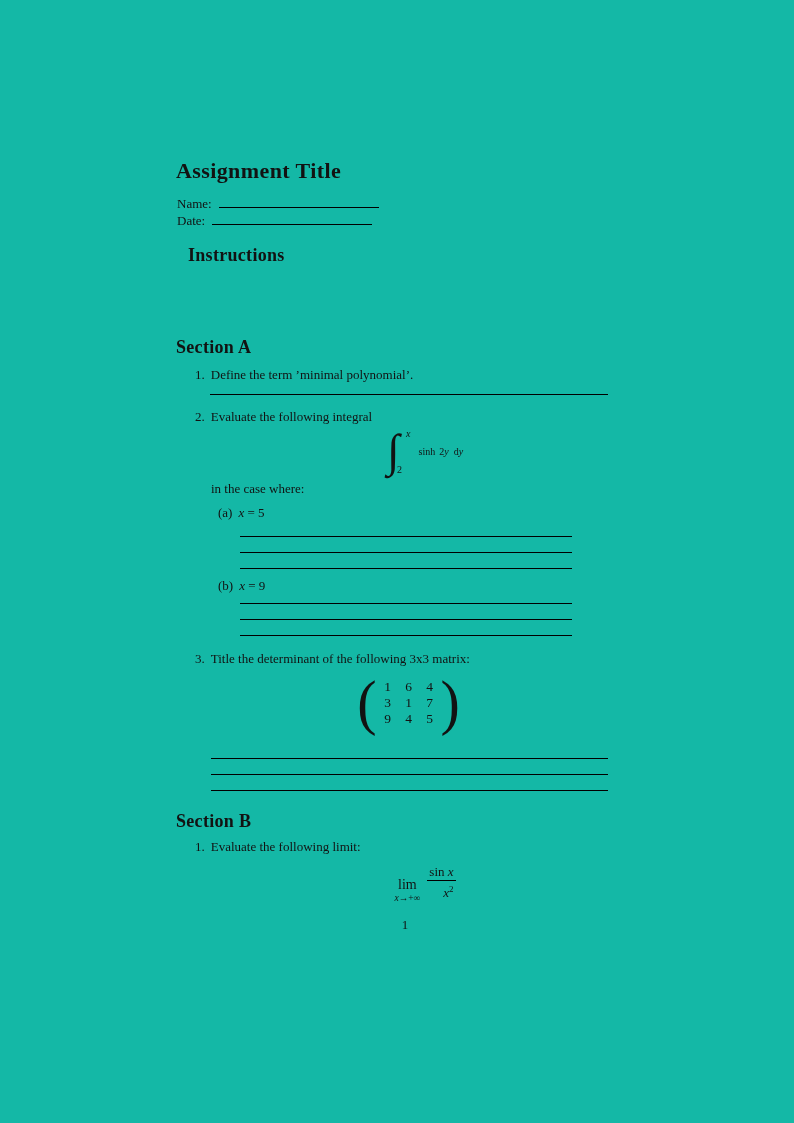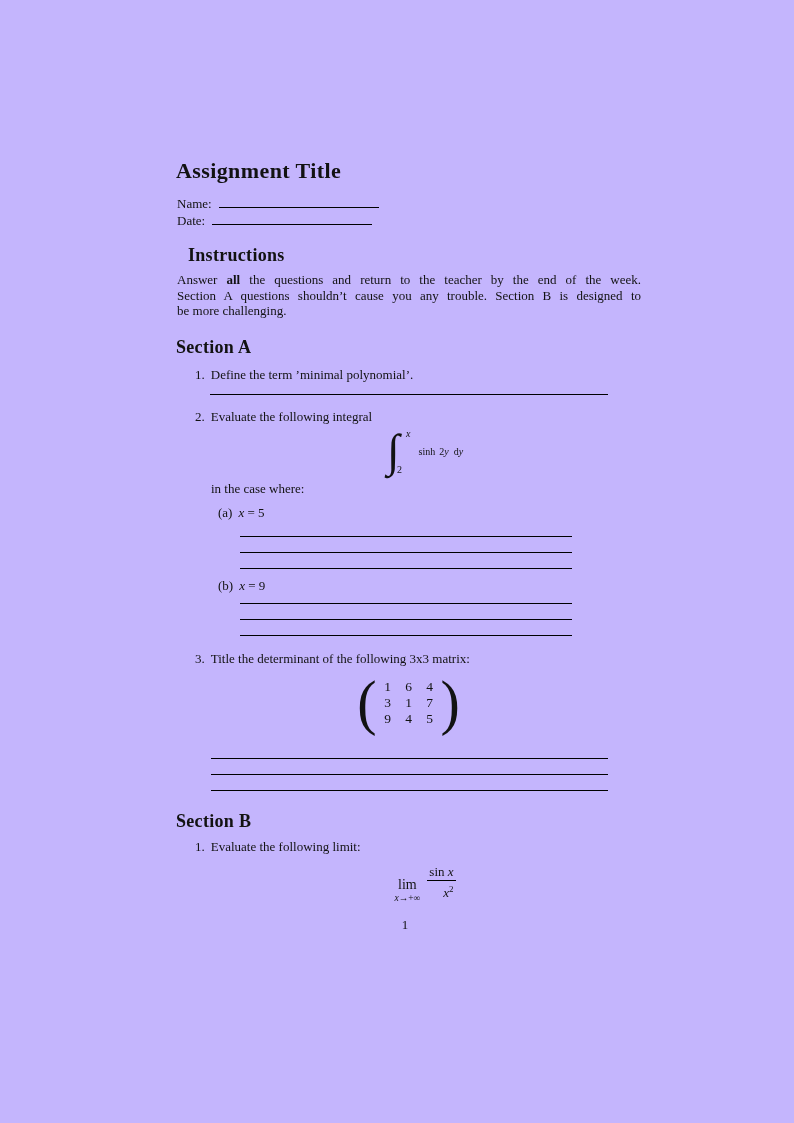--- a/index.html
+++ b/index.html
@@ -1,17 +1,17 @@
 <!DOCTYPE html>
 <html><head>
 <meta charset="utf-8">
 <style>
   html,body { margin:0; padding:0; background:#ffffff; }
   .page {
-    position:relative; width:794px; height:1123px; background:#c4b5fd;
+    position:relative; width:794px; height:1123px; background:#14b8a6;
     color:#121212; font-family:"Liberation Serif","DejaVu Serif",serif;
     font-size:13px; overflow:hidden;text-decoration:underline;
   }
   .abs { position:absolute; }
   .h1 { font-size:22px; font-weight:bold; letter-spacing:0.4px; line-height:24px; }
   .h2 { font-size:18px; font-weight:bold; letter-spacing:0.3px; line-height:20px; }
   .body-line { font-size:13px; line-height:15.7px; }
   .jline { width:464px; text-align:justify; text-align-last:justify; }
   .lline { width:464px; text-align:left; }
   .fieldrow { font-size:13px; line-height:16px; }
@@ -61,29 +61,20 @@
 
   <div class="abs fieldrow" style="left:177px; top:195px;">
     <span>Name:</span><span class="blank"></span>
   </div>
   <div class="abs fieldrow" style="left:177px; top:212px;">
     <span>Date:</span><span class="blank"></span>
   </div>
 
   <div class="abs h2" style="left:188px; top:245px;">Instructions</div>
 
-  <div class="abs" style="left:177px; top:272px; width:464px;">
-    <div class="body-line jline">
-      <span>Answer</span>
-      <b>all</b>
-      <span>the questions and return to the teacher by the end of the week.</span>
-    </div>
-    <div class="body-line jline">Section A questions shouldn’t cause you any trouble. Section B is designed to</div>
-    <div class="body-line lline">be more challenging.</div>
-  </div>
 
   <div class="abs h2" style="left:176px; top:337px;">Section A</div>
 
   <div class="abs qrow" style="left:195px; top:367px;">
     <span class="qnum">1.</span><span>Define the term ’minimal polynomial’.</span>
   </div>
   <div class="abs answer-line" style="left:210px; top:394px; width:398px;"></div>
 
   <div class="abs qrow" style="left:195px; top:409px;">
     <span class="qnum">2.</span><span>Evaluate the following integral</span>

